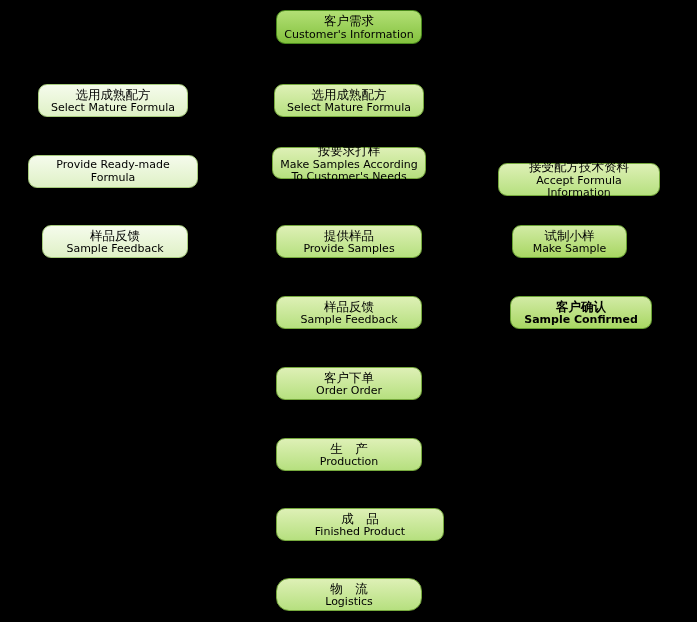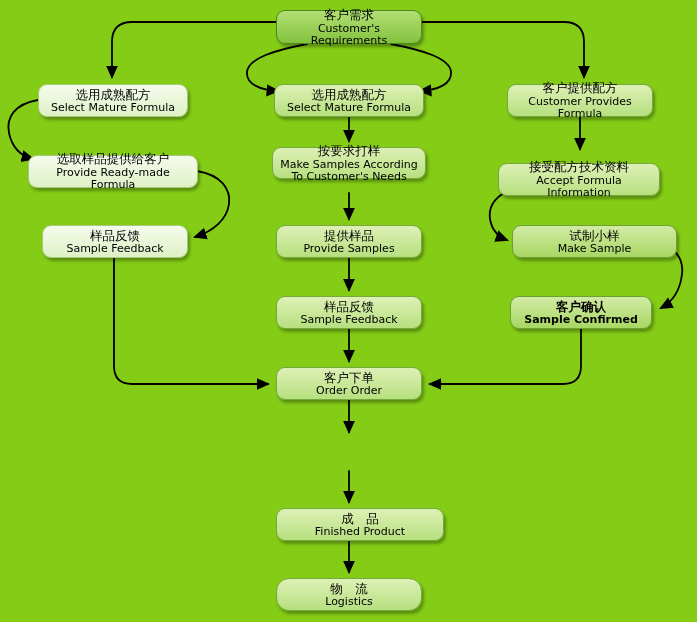--- a/index.html
+++ b/index.html
@@ -6,21 +6,21 @@
   * { margin: 0; padding: 0; box-sizing: border-box; }
   html, body { background: #ffffff; }
   body {
     font-family: "DejaVu Sans", "Liberation Sans", sans-serif;
     color: #000;
   }
   .stage {
     position: relative;
     width: 697px;
     height: 622px;
-    background: #84cc16;
+    background: #000000;
     overflow: hidden;
     padding-left: 22px;
   }
   .arrows {
     position: absolute;
     left: 0; top: 0;
     pointer-events: none;
   }
   .node {
     position: absolute;
@@ -53,21 +53,21 @@
   
   #n1  { left: 276px; top: 10px;  width: 146px; height: 34px; }
   #n2  { left: 38px;  top: 84px;  width: 150px; height: 33px; }
   #n3  { left: 274px; top: 84px;  width: 150px; height: 33px; }
   #n4  { left: 507px; top: 84px;  width: 146px; height: 33px; }
   #n5  { left: 28px;  top: 155px; width: 170px; height: 33px; }
   #n6  { left: 272px; top: 147px; width: 154px; height: 32px; }
   #n7  { left: 498px; top: 163px; width: 162px; height: 33px; }
   #n8  { left: 42px;  top: 225px; width: 146px; height: 33px; }
   #n9  { left: 276px; top: 225px; width: 146px; height: 33px; }
-  #n10 { left: 512px; top: 225px; width: 165px; height: 33px; }
+  #n10 { left: 512px; top: 225px; width: 115px; height: 33px; }
   #n11 { left: 276px; top: 296px; width: 146px; height: 33px; }
   #n12 { left: 510px; top: 296px; width: 142px; height: 33px; font-weight: bold; }
   #n13 { left: 276px; top: 367px; width: 146px; height: 33px; }
   #n14 { left: 276px; top: 438px; width: 146px; height: 33px; }
   #n15 { left: 276px; top: 508px; width: 168px; height: 33px; }
   #n16 { left: 276px; top: 578px; width: 146px; height: 33px; border-radius: 13px; }
 </style>
 </head>
 <body>
 
@@ -99,40 +99,35 @@
 
       <path d="M580,117 L580,149" marker-end="url(#ah)"></path>
       <path d="M517,188 C497,193 488,205 490,219 C492,231 499,237 507,240" marker-end="url(#ah)"></path>
       <path d="M652,241 C675,245 684,259 682,274 C680,292 672,302 661,308" marker-end="url(#ah)"></path>
       <path d="M581,329 L581,366 Q581,384 563,384 L430,384" marker-end="url(#ah)"></path>
     </g>
   </svg>
 
   <div class="node dark" id="n1">
     <div class="zh">客户需求</div>
-    <div class="en">Customer's Requirements</div>
+    <div class="en">Customer's Information</div>
   </div>
 
   <div class="node light" id="n2">
     <div class="zh">选用成熟配方</div>
     <div class="en">Select Mature Formula</div>
   </div>
 
   <div class="node mid" id="n3">
     <div class="zh">选用成熟配方</div>
     <div class="en">Select Mature Formula</div>
   </div>
 
-  <div class="node mid" id="n4">
-    <div class="zh">客户提供配方</div>
-    <div class="en">Customer Provides Formula</div>
-  </div>
 
   <div class="node light" id="n5">
-    <div class="zh">选取样品提供给客户</div>
     <div class="en">Provide Ready-made Formula</div>
   </div>
 
   <div class="node mid" id="n6">
     <div class="zh">按要求打样</div>
     <div class="en">Make Samples According To Customer's Needs</div>
   </div>
 
   <div class="node mid" id="n7">
     <div class="zh">接受配方技术资料</div>
@@ -162,20 +157,24 @@
   <div class="node mid2" id="n12">
     <div class="zh">客户确认</div>
     <div class="en">Sample Confirmed</div>
   </div>
 
   <div class="node mid" id="n13">
     <div class="zh">客户下单</div>
     <div class="en">Order Order</div>
   </div>
 
+  <div class="node mid" id="n14">
+    <div class="zh">生　产</div>
+    <div class="en">Production</div>
+  </div>
 
   <div class="node mid" id="n15">
     <div class="zh">成　品</div>
     <div class="en">Finished Product</div>
   </div>
 
   <div class="node mid" id="n16">
     <div class="zh">物　流</div>
     <div class="en">Logistics</div>
   </div>

